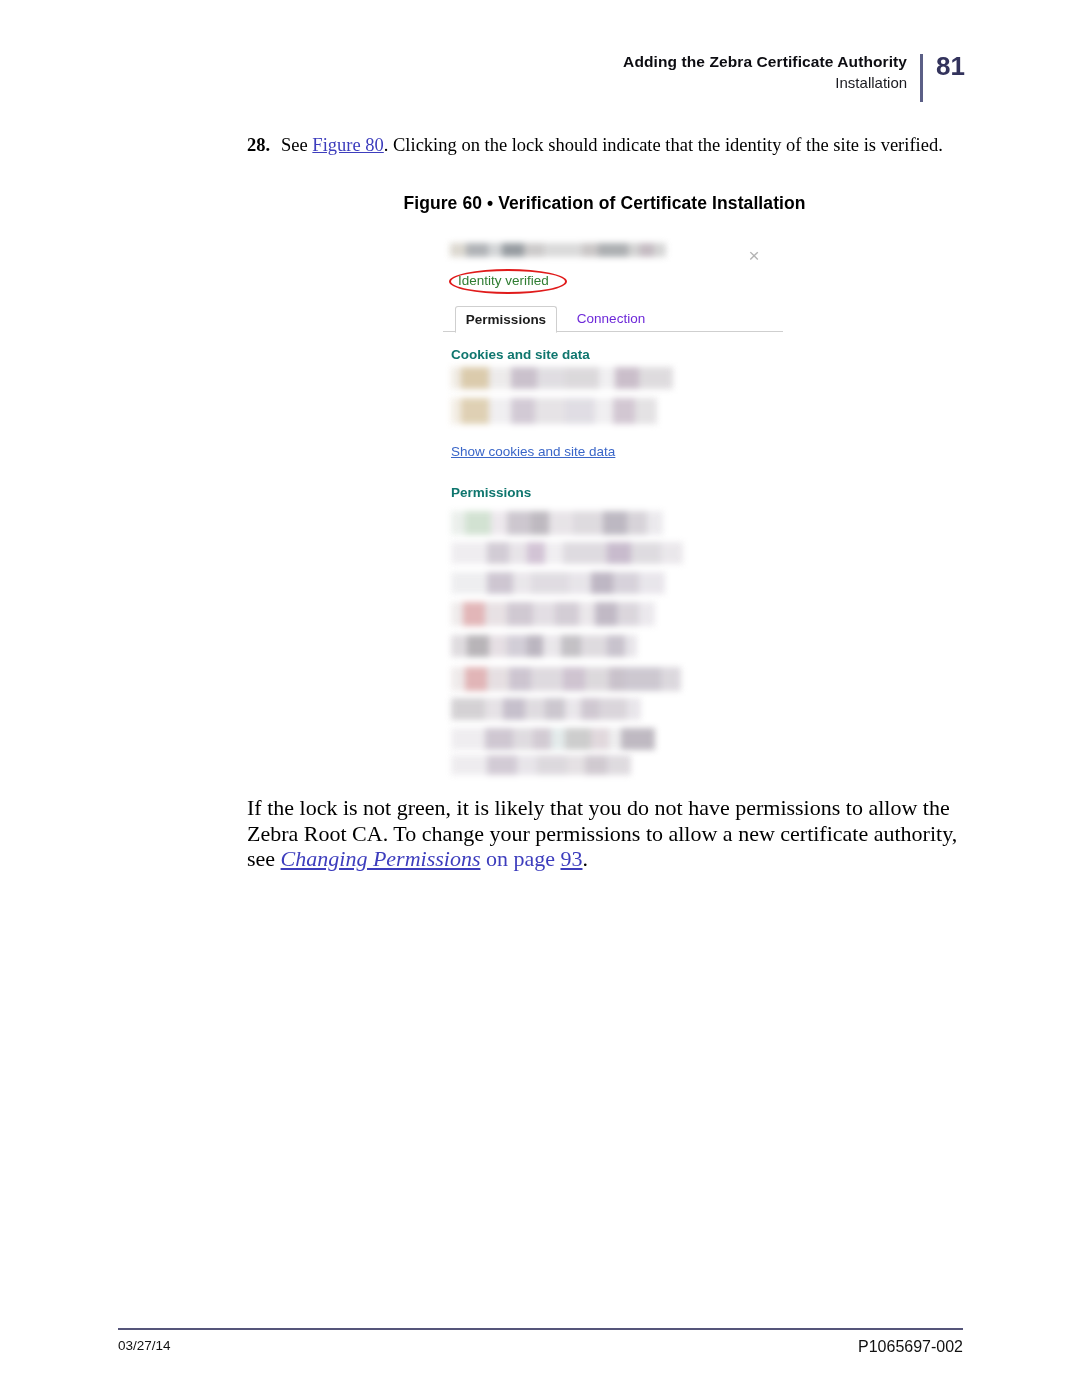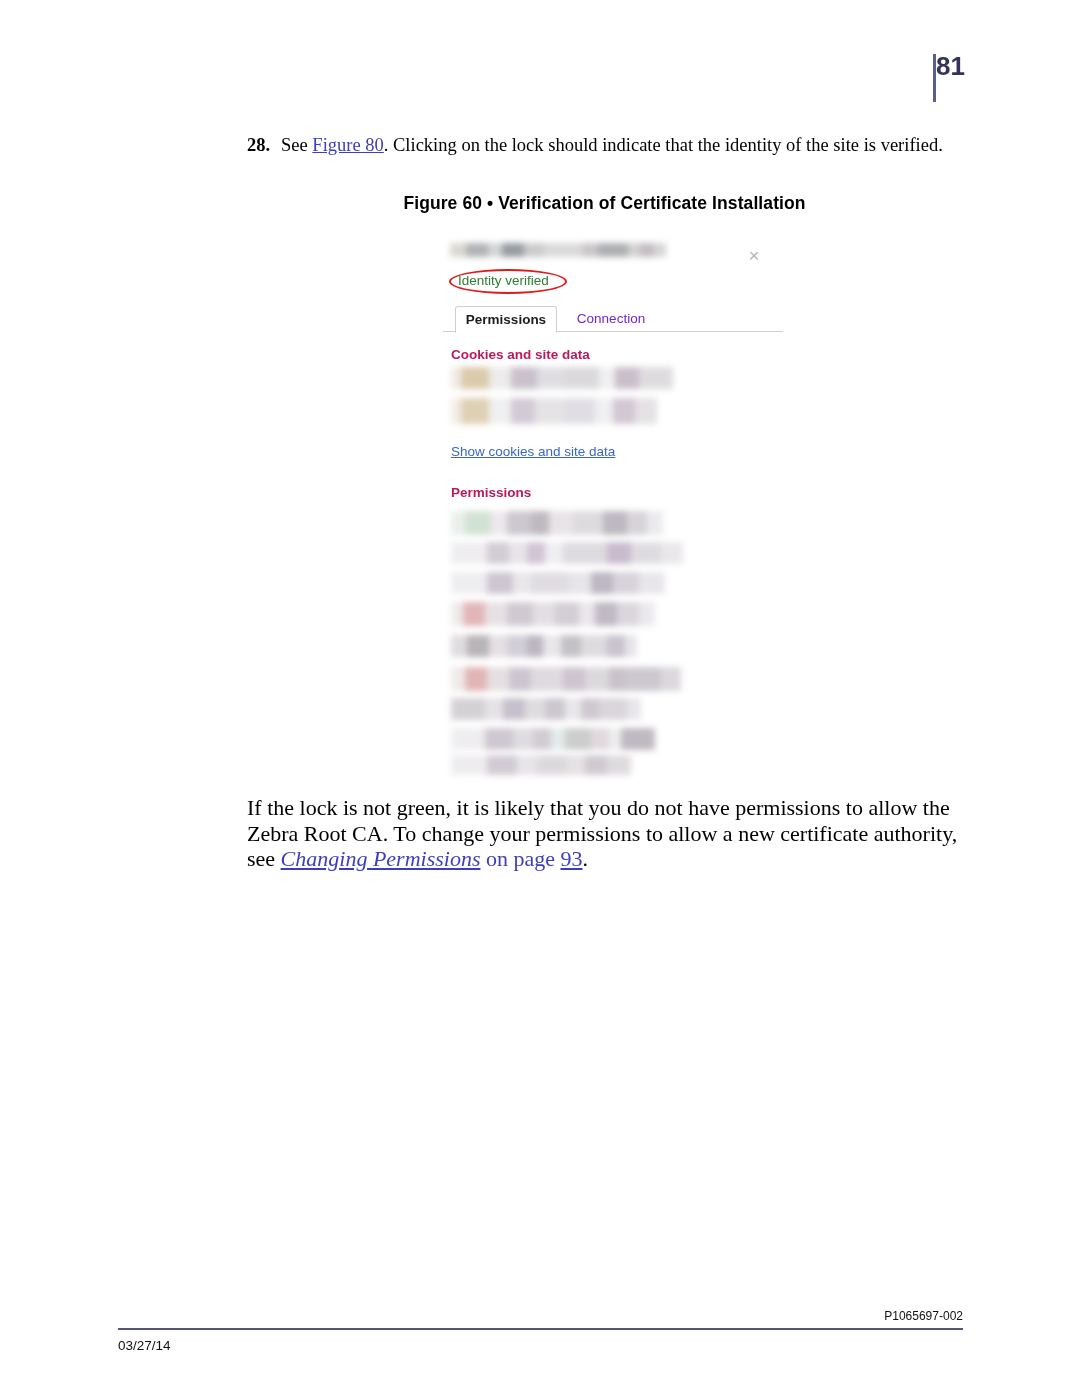--- a/index.html
+++ b/index.html
@@ -51,20 +51,21 @@
     height: 48px;
     background: #5b5f86;
     margin-top: 2px;
   }
   .header-pagenum {
     font-family: "Liberation Sans", sans-serif;
     font-weight: bold;
     font-size: 26px;
     color: #33335c;
     line-height: 26px;
+    padding-left: 13px;
     padding-top: 1px;
   }
 
   
   .step {
     position: absolute;
     top: 133px;
     left: 247px;
     width: 715px;
     display: flex;
@@ -189,21 +190,21 @@
   .shot-tab.inactive {
     left: 122px;
     width: 92px;
     color: #6d28d9;
   }
   .shot-h {
     position: absolute;
     left: 8px;
     font-size: 13.5px;
     font-weight: bold;
-    color: #be185d;
+    color: #0f766e;
     white-space: nowrap;
   }
   .shot-h.cookies { top: 104px; }
   .shot-h.perms   { top: 242px; }
   .shot-link {
     position: absolute;
     top: 201px;
     left: 8px;
     font-size: 13.5px;
     color: #3a66c8;
@@ -248,31 +249,35 @@
   .footer-left {
     position: absolute;
     top: 1338px;
     left: 118px;
     font-family: "Liberation Sans", sans-serif;
     font-size: 13.5px;
     color: #111;
   }
   .footer-right {
     position: absolute;
-    top: 1309px;
+    top: 1338px;
     right: 117px;
     font-family: "Liberation Sans", sans-serif;
-    font-size: 12px;
+    font-size: 16px;
     color: #111;
   }
 </style>
 </head>
 <body>
 
 <div class="page-header">
+  <div class="header-text-block">
+    <div class="header-title">Adding the Zebra Certificate Authority</div>
+    <div class="header-subtitle">Installation</div>
+  </div>
   <div class="header-rule"></div>
   <div class="header-pagenum">81</div>
 </div>
 
 <div class="step">
   <span class="step-num">28.</span>
   <span class="step-text"><span>See </span><a class="xref" href="#">Figure 80</a><span>. Clicking on the lock should indicate that the identity of the site is verified.</span></span>
 </div>
 
 <div class="fig-caption">Figure 60 • Verification of Certificate Installation</div>

